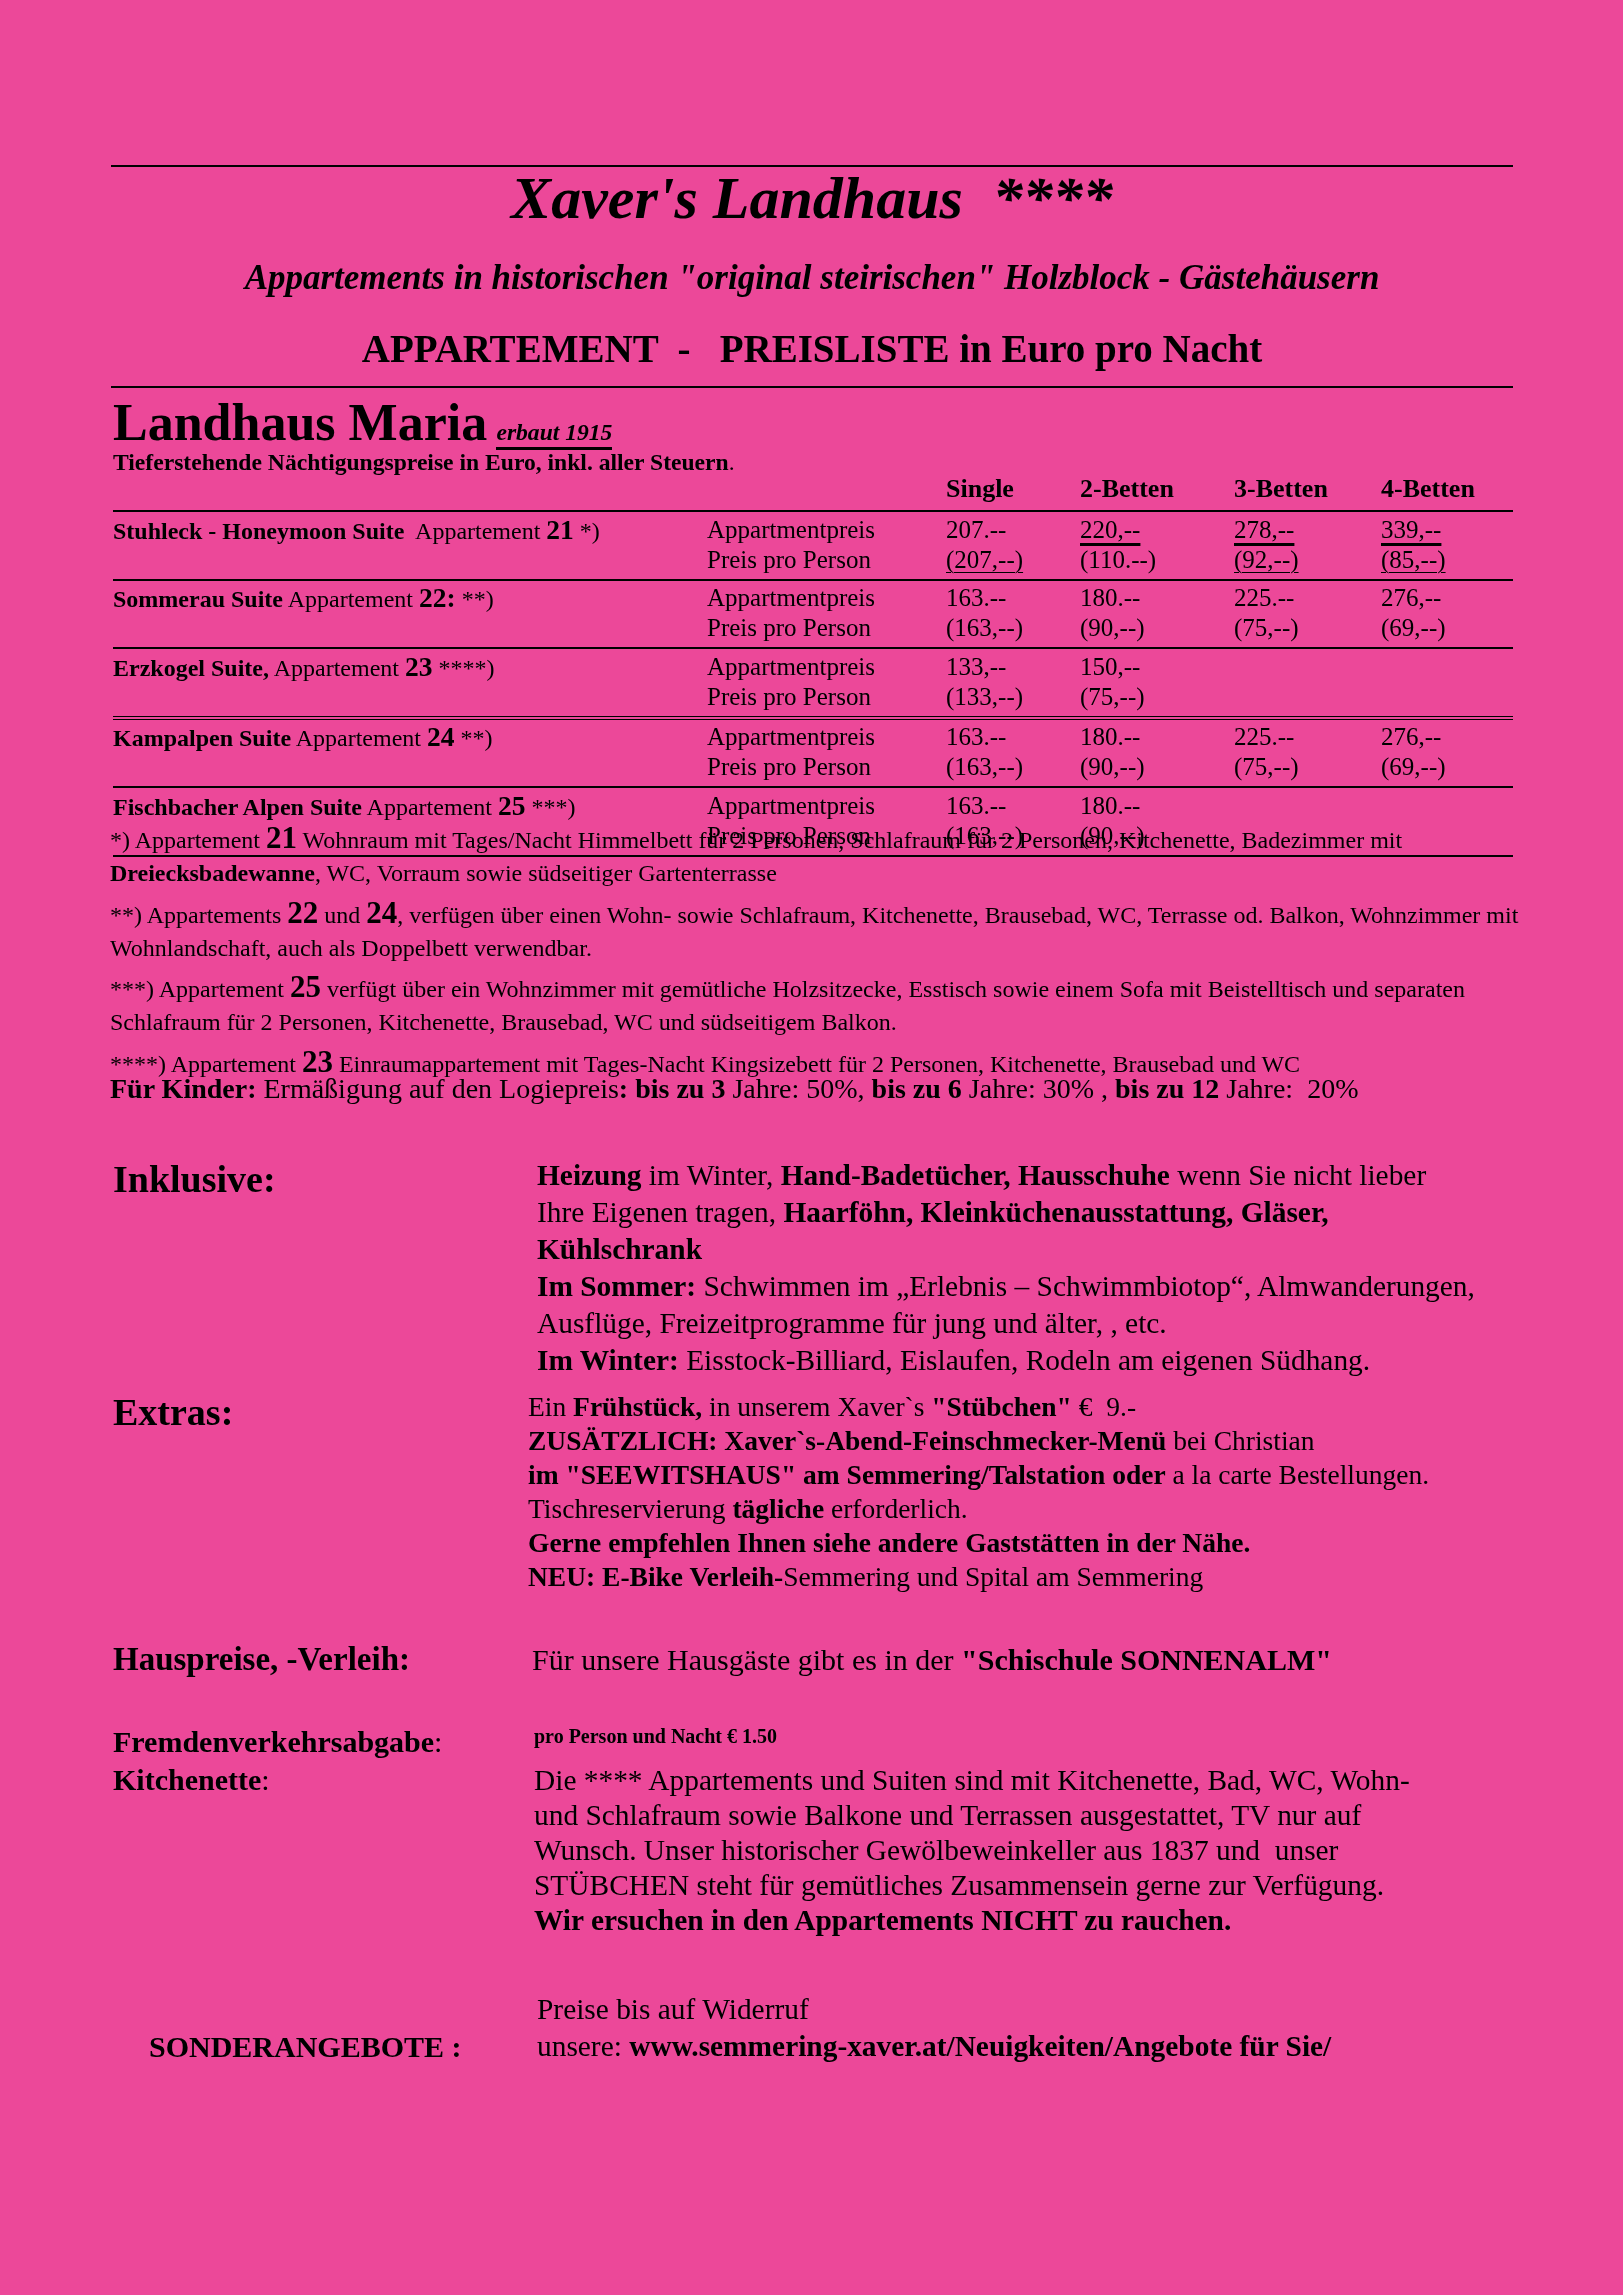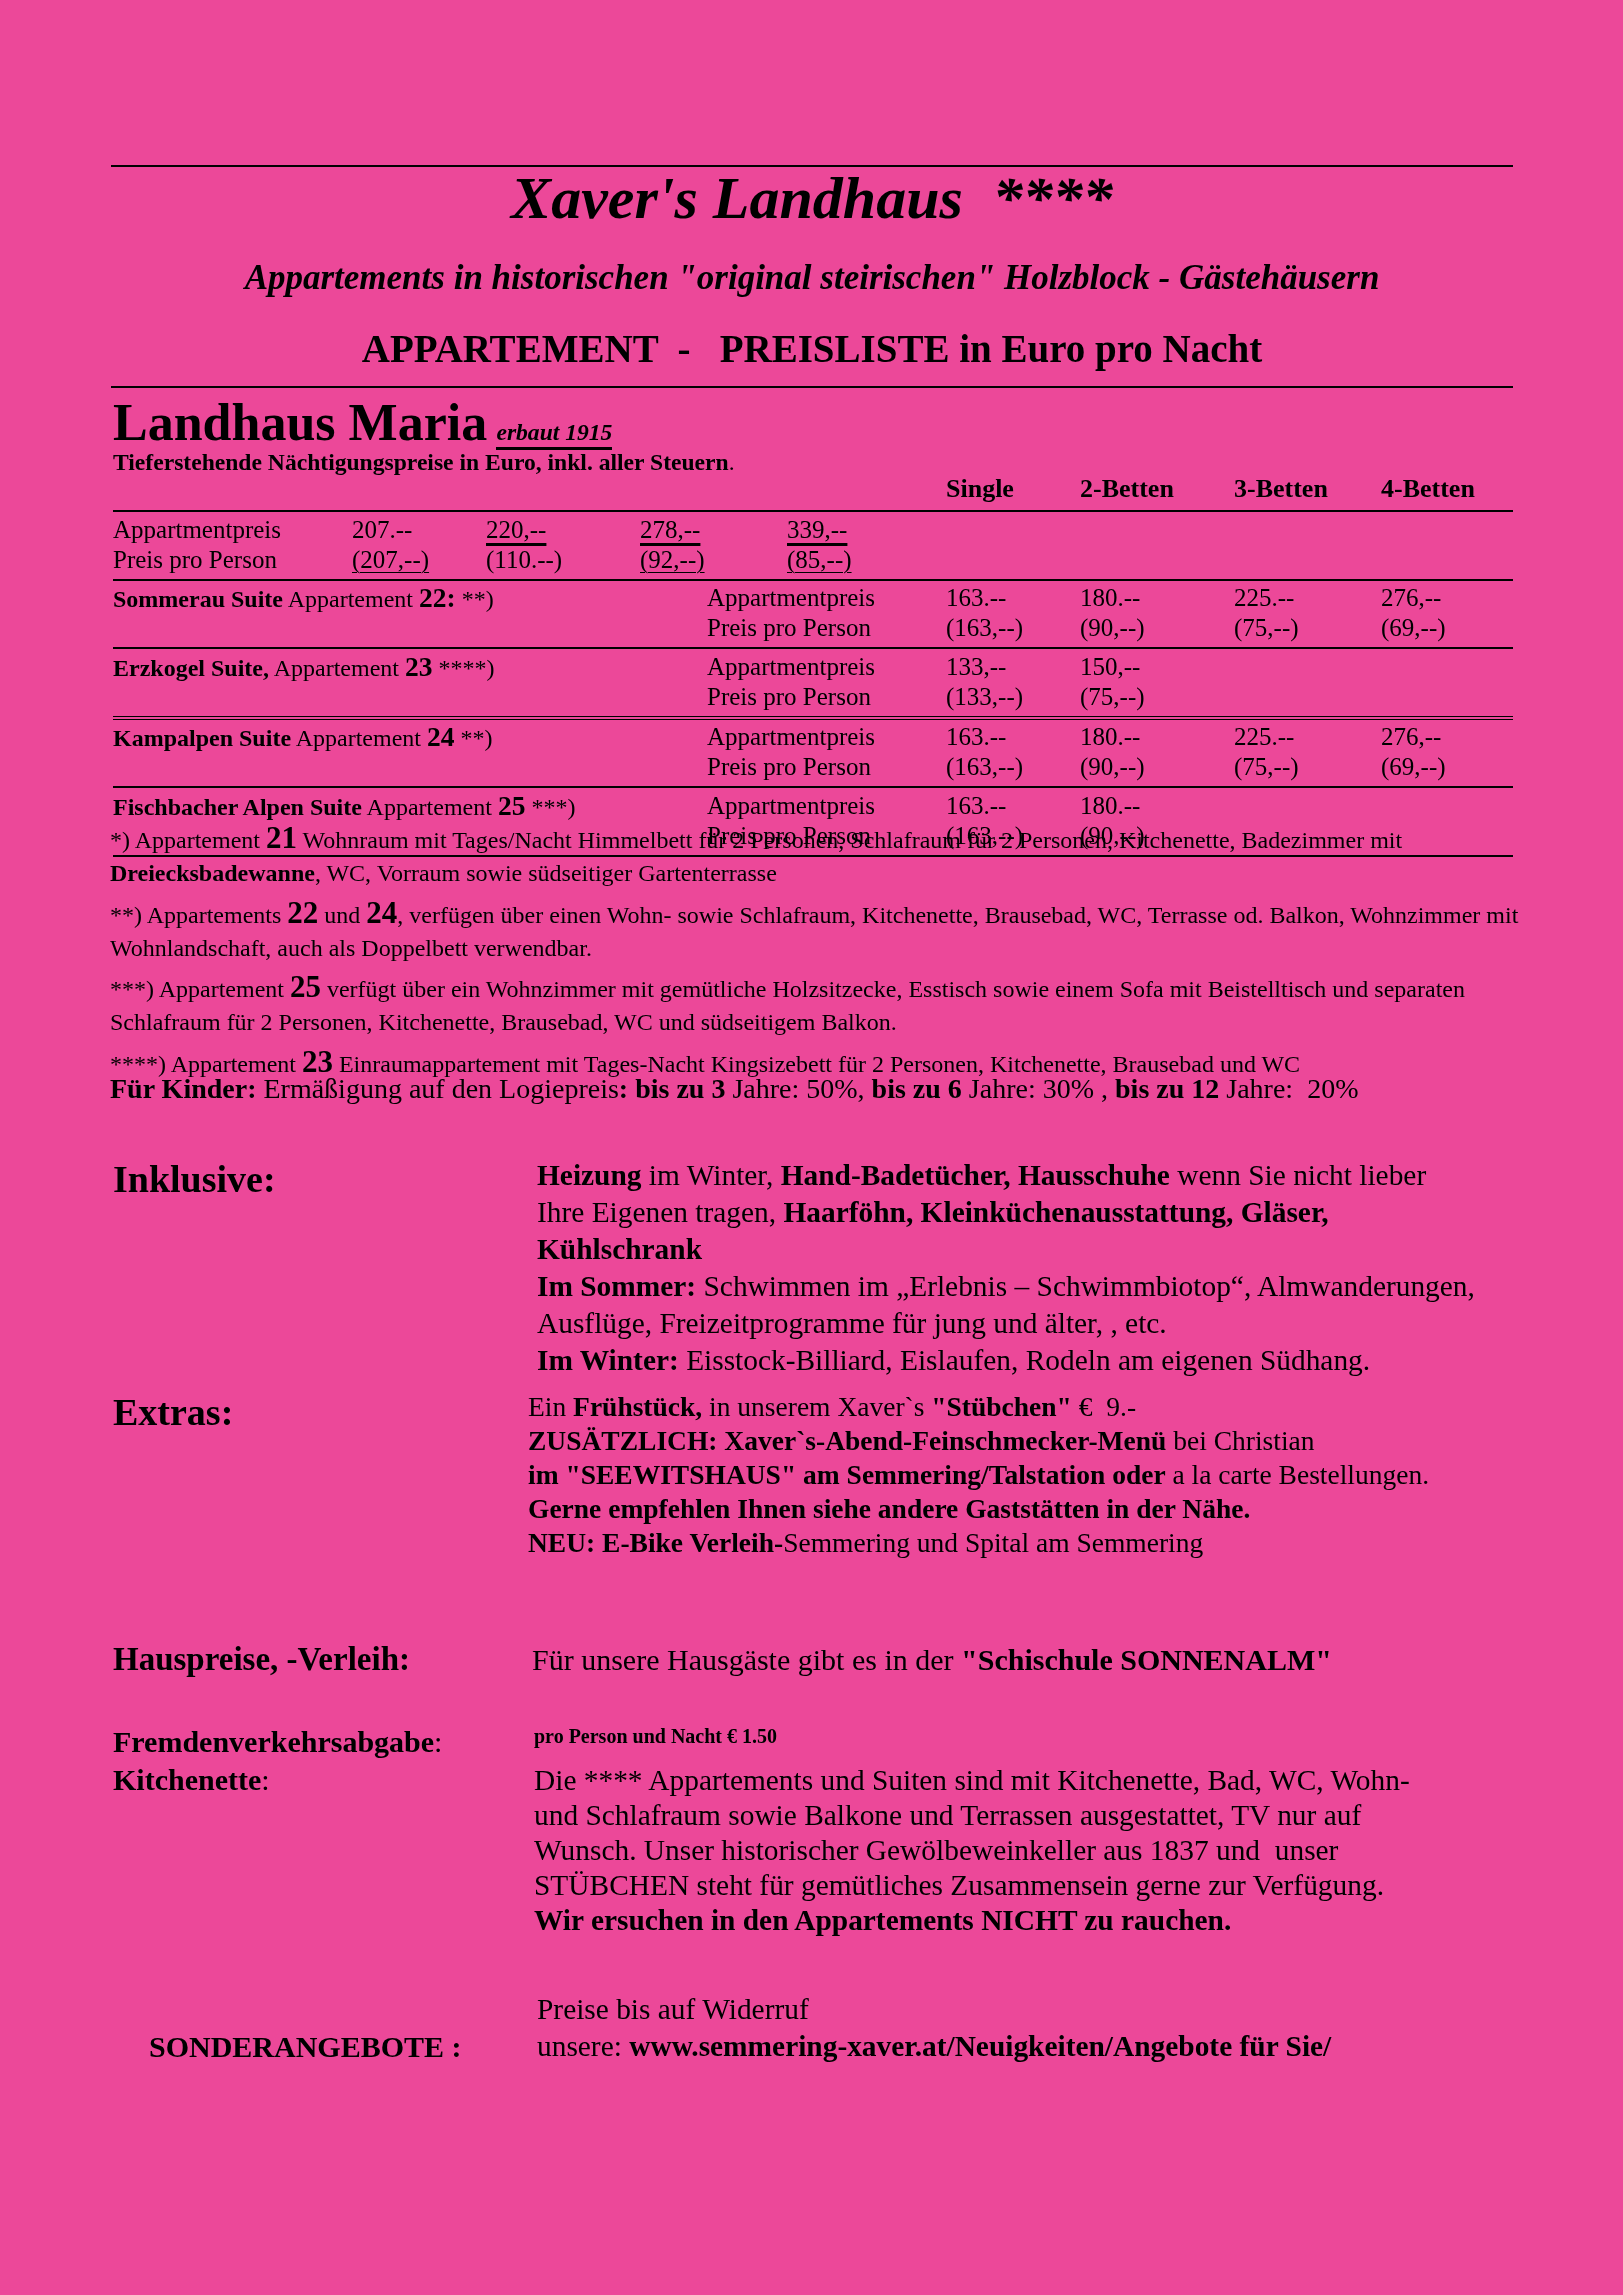--- a/index.html
+++ b/index.html
@@ -96,20 +96,21 @@
   <div class="abs table">
     <div class="thead">
       <span></span>
       <span>Single</span>
       <span>2-Betten</span>
       <span>3-Betten</span>
       <span>4-Betten</span>
     </div>
 
     <div class="trow">
+      <div class="tname"><span class="b">Stuhleck - Honeymoon Suite</span><span>  Appartement </span><span class="num">21</span><span> *)</span></div>
       <div>
         <div class="tline">
           <span class="lab">Appartmentpreis</span>
           <span class="val b">207.--</span>
           <span class="val b u">220,--</span>
           <span class="val b u">278,--</span>
           <span class="val b u">339,--</span>
         </div>
         <div class="tline">
           <span class="lab">Preis pro Person</span>
@@ -233,20 +234,21 @@
       <div class="iline"><span class="b">Im Winter:</span><span> Eisstock-Billiard, Eislaufen, Rodeln am eigenen Südhang.</span></div>
     </div>
   </div>
 
   <div class="abs sec-extras">
     <div class="lhead bighead">Extras:</div>
     <div class="body">
       <div class="iline"><span>Ein </span><span class="b">Frühstück,</span><span> in unserem Xaver`s </span><span class="b">"Stübchen"</span><span> €  9.-</span></div>
       <div class="iline"><span class="b">ZUSÄTZLICH: Xaver`s-Abend-Feinschmecker-Menü</span><span> bei Christian</span></div>
       <div class="iline"><span class="b">im "SEEWITSHAUS" am Semmering/Talstation oder</span><span> a la carte Bestellungen.</span></div>
+      <div class="iline"><span>Tischreservierung </span><span class="b">tägliche</span><span> erforderlich.</span></div>
       <div class="iline"><span class="b">Gerne empfehlen Ihnen siehe andere Gaststätten in der Nähe.</span></div>
       <div class="iline"><span class="b">NEU: E-Bike Verleih-</span><span>Semmering und Spital am Semmering</span></div>
     </div>
   </div>
 
   <div class="abs sec-schi">
     <div class="lhead">Hauspreise, -Verleih:</div>
     <div class="body">
       <div class="iline"><span>Für unsere Hausgäste gibt es in der </span><span class="b">"Schischule SONNENALM"</span></div>
     </div>

